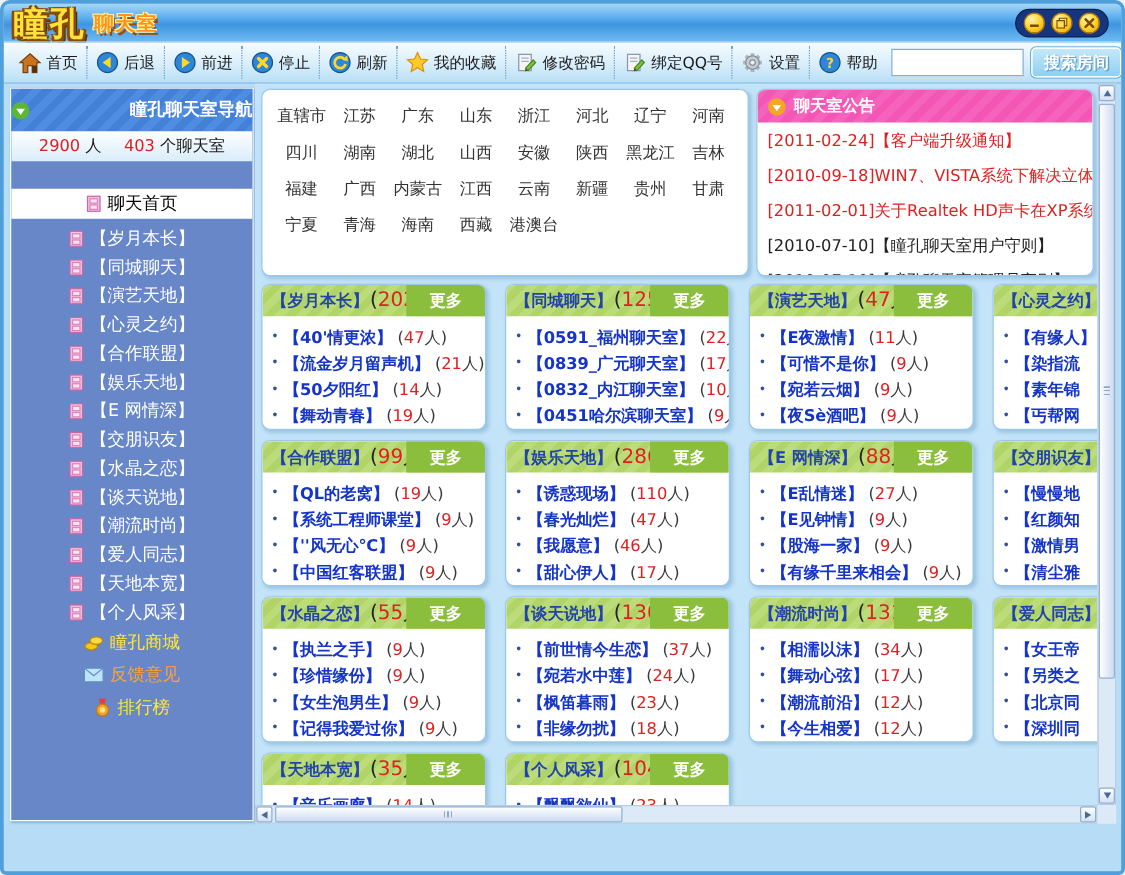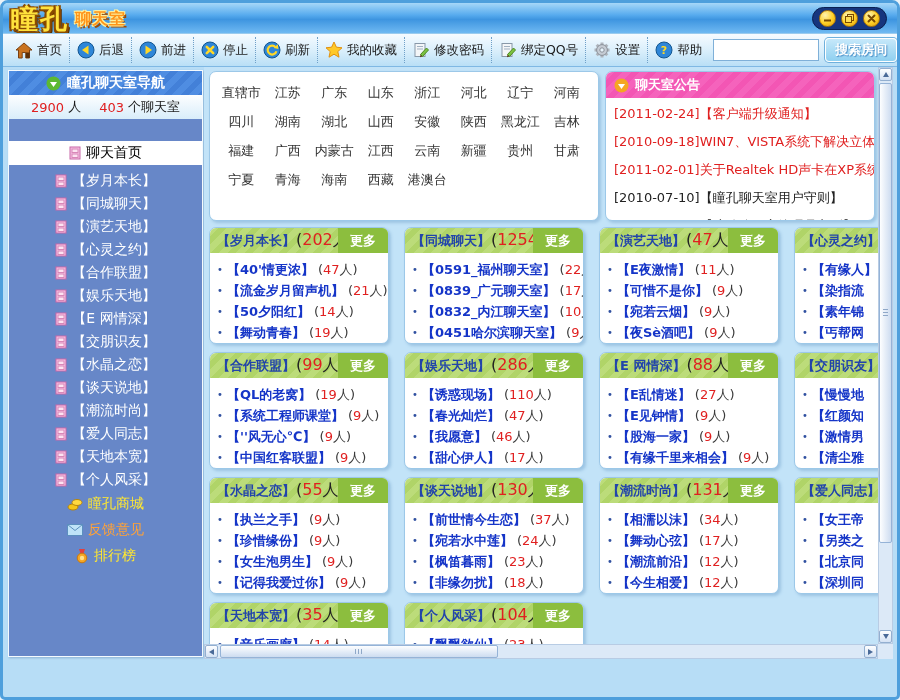--- a/index.html
+++ b/index.html
@@ -25,21 +25,21 @@
   .tb-spacer{flex:1;min-width:4px;}
   .search-input{width:100px;height:18px;border:1px solid #7FB0D8;background:#fff;font-size:12px;margin-right:6px;}
   .search-btn{background:linear-gradient(#C6E8FA,#8FD0F0);border:1px solid #FFFFFF;box-shadow:0 0 0 1px #6FB0DC;border-radius:4px;
     color:#fff;font-weight:bold;font-size:13px;padding:2px 9px;text-shadow:1px 1px 1px #4E90C8;white-space:nowrap;}
 
   
   .main{position:absolute;top:64px;left:0;right:0;bottom:38px;background:#B7DDF6;}
 
   
   .sidebar{position:absolute;left:5px;top:3px;width:193px;bottom:2px;background:#6787C8;border:1px solid #F4FAFE;box-shadow:1px 1px 2px rgba(70,110,160,.4);overflow:hidden;}
-  .nav-head{height:24px;background:repeating-linear-gradient(135deg,#4F8DE2 0 6px,#4380D8 6px 12px);display:flex;align-items:center;justify-content:center;gap:6px;color:#fff;font-weight:bold;font-size:14px;}
+  .nav-head{height:34px;background:repeating-linear-gradient(135deg,#4F8DE2 0 6px,#4380D8 6px 12px);display:flex;align-items:center;justify-content:space-between;gap:6px;color:#fff;font-weight:bold;font-size:14px;}
   .nav-stats{height:24px;background:linear-gradient(#FDFEFF,#D9EDFA);display:flex;align-items:center;justify-content:center;font-size:13px;color:#1A1A1A;gap:4px;}
   .nav-stats .red{color:#E02020;}
   .nav-body{padding-top:22px;display:flex;flex-direction:column;}
   .nav-home{height:24px;background:#fff;color:#000;font-size:14px;display:flex;align-items:center;justify-content:center;gap:5px;margin-bottom:4px;}
   .nav-item{height:23px;color:#fff;font-size:14px;display:flex;align-items:center;justify-content:center;gap:5px;cursor:default;}
   .nav-link{height:26px;font-size:14px;display:flex;align-items:center;justify-content:center;gap:5px;cursor:default;}
 
   
   .content{position:absolute;left:201px;top:0;right:4px;bottom:0;}
   .viewport{position:absolute;left:0;top:0;right:15px;bottom:15px;overflow:hidden;background:#C2E3F8;}
@@ -54,21 +54,21 @@
   .ann{height:28px;line-height:28px;font-size:13px;white-space:nowrap;overflow:hidden;cursor:default;}
 
   
   .grid{position:absolute;left:5px;top:160px;width:765px;display:flex;flex-wrap:wrap;column-gap:15px;row-gap:8px;}
   .card{width:180px;height:117px;background:#fff;border:1px solid #9CC8E8;border-radius:7px;box-shadow:2px 2px 3px rgba(90,140,190,.35);overflow:hidden;box-sizing:border-box;}
   .card-head{height:25px;background:repeating-linear-gradient(135deg,#BCDC7A 0 6px,#B0D468 6px 12px);position:relative;display:flex;align-items:center;padding-left:7px;white-space:nowrap;}
   .chd-title{font-size:13px;font-weight:bold;color:#2244AA;cursor:default;}
   .chd-cnt{font-size:16px;color:#222;margin-left:1px;}
   .chd-cnt .num,.rcnt .num{color:#E02020;font-style:normal;}
   .chd-cnt .unit,.rcnt .unit{font-style:normal;}
-  .more{position:absolute;right:0;top:0;bottom:0;width:50px;background:#8CBE3E;color:#fff;font-weight:bold;font-size:13px;display:flex;align-items:center;justify-content:center;cursor:default;}
+  .more{position:absolute;right:0;top:0;bottom:0;width:63px;background:#8CBE3E;color:#fff;font-weight:bold;font-size:13px;display:flex;align-items:center;justify-content:center;cursor:default;}
   .rooms{padding:6px 0 0 7px;}
   .room{height:21px;display:flex;align-items:center;gap:4px;font-size:13px;white-space:nowrap;cursor:default;}
   .bullet{color:#3050A0;font-size:10px;}
   .rname{color:#1535C8;font-weight:bold;}
   .rcnt{color:#3A3A3A;}
 
   
   .vscroll{position:absolute;top:0;right:0;width:15px;bottom:15px;background:#DCE9F7;border:1px solid #B8CCE4;box-sizing:border-box;}
   .hscroll{position:absolute;left:0;right:15px;bottom:0;height:15px;background:#DCE9F7;border:1px solid #B8CCE4;box-sizing:border-box;}
   .sb-btn{position:absolute;width:13px;height:13px;background:linear-gradient(#FDFEFF,#D4E2F4);border:1px solid #93AFD0;border-radius:2px;display:flex;align-items:center;justify-content:center;box-sizing:border-box;}

